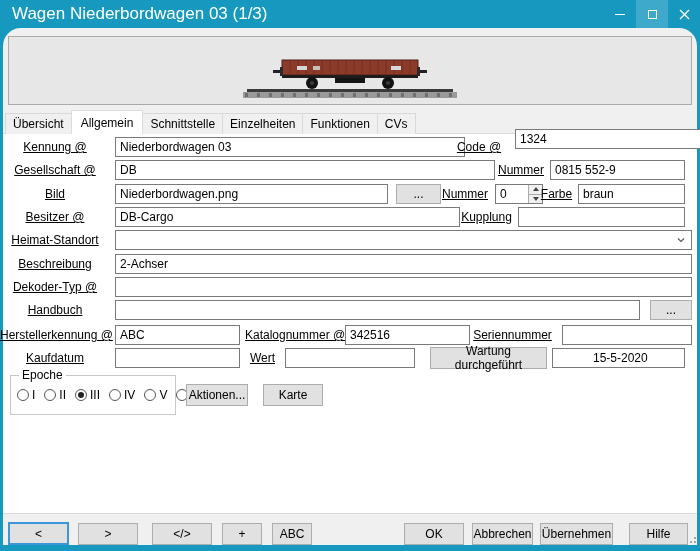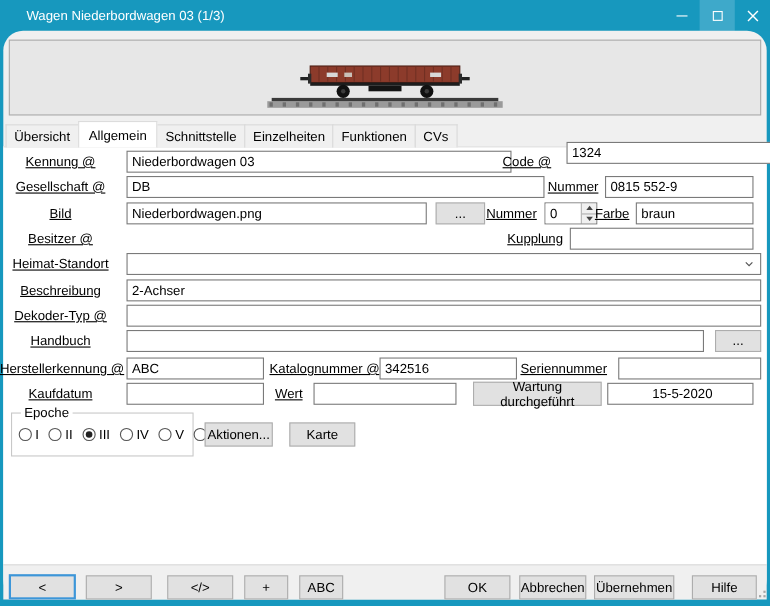--- a/index.html
+++ b/index.html
@@ -2,21 +2,21 @@
 <html><head>
 <meta charset="utf-8">
 <style>
   * { margin:0; padding:0; box-sizing:border-box; }
   html,body { background:#cfcfcf; }
   body { font-family:"Liberation Sans", sans-serif; font-size:12px; color:#000; }
 
   .window { position:relative; width:700px; height:551px; background:#1798BE; overflow:hidden; }
   .titlebar { position:absolute; left:0; top:0; width:700px; height:28px; background:#1798BE;
               display:flex; align-items:center; color:#fff; }
-  .title-text { padding-left:24px; font-size:12px; flex:1; white-space:nowrap; }
+  .title-text { padding-left:12px; font-size:17px; flex:1; white-space:nowrap; }
   .win-controls { display:flex; height:28px; }
   .win-btn { width:32px; height:28px; display:flex; align-items:center; justify-content:center; cursor:default; }
   .win-btn.max { background:#3EA9CA; }
   .min-glyph { width:10px; height:1px; background:#fff; display:block; }
   .max-glyph { width:9px; height:9px; border:1px solid #fff; display:block; }
 
   .client { position:absolute; left:3px; top:28px; width:694px; height:517px; background:#F0F0F0;border-radius:18px; }
 
   .image-panel { position:absolute; left:5px; top:8px; width:684px; height:69px;
                  background:#E7E7E7; border:1px solid #ABABAB;
@@ -194,20 +194,21 @@
         </div>
       <div class="spin-btn">
           <span class="tri-dn"></span>
         </div>
     </div>
   </div>
   <div class="lbl" style="left:540px;top:184px;width:33px">Farbe</div>
   <input class="inp" style="left: 578px; top: 184px; width: 107px;" value="braun">
 
   <div class="lbl" style="left:0;top:207px;width:110px">Besitzer @</div>
+  <input class="inp" style="left: 115px; top: 207px; width: 345px;" value="DB-Cargo">
   <div class="lbl" style="left:460px;top:207px;width:53px">Kupplung</div>
   <input class="inp" style="left: 518px; top: 207px; width: 167px;" value="">
 
   <div class="lbl" style="left:0;top:230px;width:110px">Heimat-Standort</div>
   <div class="combo" style="left:115px;top:230px;width:577px">
     <span style="padding-left:4px"></span>
     <svg class="chevron" viewBox="0 0 8 8">
       <path d="M1 2.5 L4 5.5 L7 2.5" fill="none" stroke="#555" stroke-width="1.1"></path>
     </svg>
   </div>

